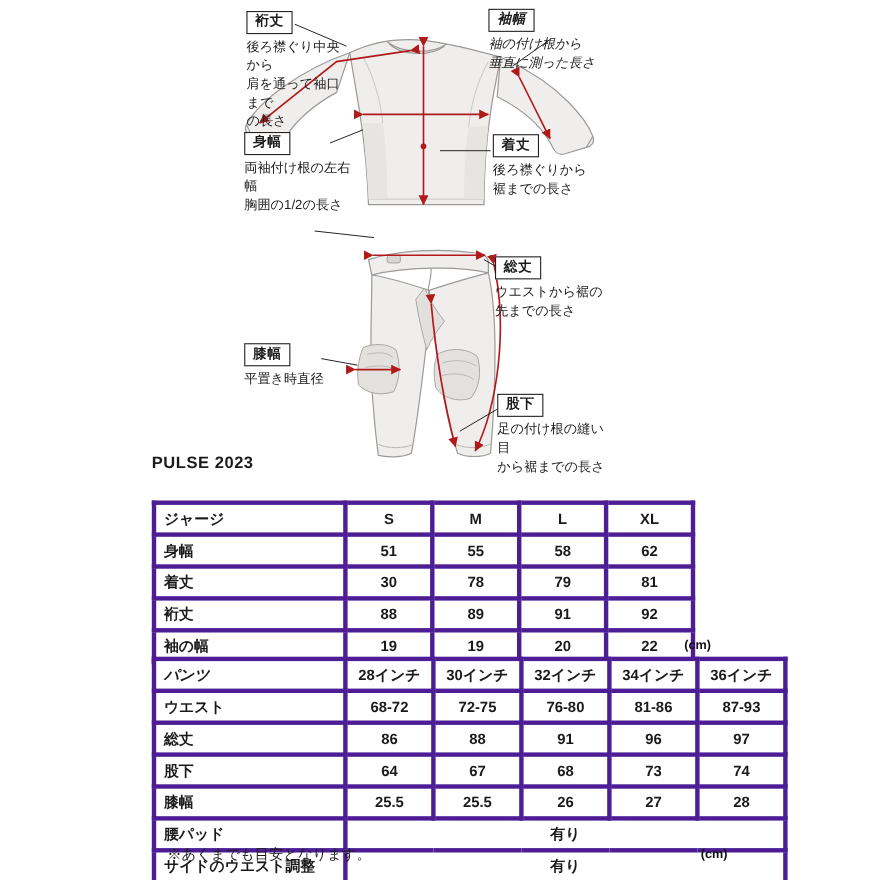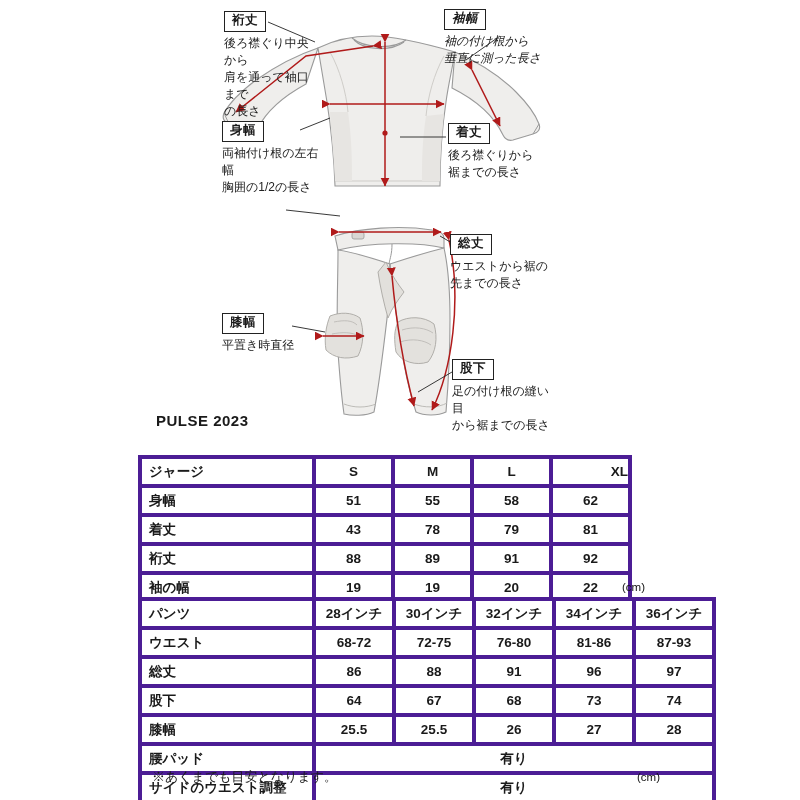--- a/index.html
+++ b/index.html
@@ -25,21 +25,21 @@
   .callout .desc{
     font-size:12px;
     line-height:1.42;
     color:#222;
     margin-top:3px;
     white-space:pre-line;
   }
 
   .title{
     position:absolute;left:138px;top:412px;
-    font-size:15px;font-weight:bold;letter-spacing:0.5px;margin-left:18px;
+    font-size:15px;font-weight:bold;letter-spacing:0.5px;
   }
 
   table{border-collapse:collapse;position:absolute;}
   table td,table th{
     border:4px solid #4c1d95;
     font-size:13.5px;
     text-align:center;
     height:25px;
     font-weight:bold;
     padding:0;
@@ -47,21 +47,21 @@
   }
   table td.rowhdr{
     text-align:left;
     padding-left:7px;
     font-weight:bold;
   }
   #jersey-table{left:138px;top:455px;}
   #pants-table{left:138px;top:597px;}
 
   .cm{
-    position:absolute;font-size:11.5px;color:#111;
+    position:absolute;font-size:11.5px;color:#111;font-weight:bold;
   }
   #cm1{left:622px;top:581px;}
   #cm2{left:637px;top:771px;}
   .note{
     position:absolute;left:152px;top:768px;
     font-size:13px;font-weight:normal;
   }
 </style>
 </head>
 <body>
@@ -210,32 +210,32 @@
 
 <div class="title">PULSE 2023</div>
 
 <table id="jersey-table">
   <tbody>
     <tr>
       <td class="rowhdr" style="width:163px;">ジャージ</td>
       <td style="width:75px;">S</td>
       <td style="width:75px;">M</td>
       <td style="width:75px;">L</td>
-      <td style="width:75px;text-align:right;">XL</td>
+      <td style="width:75px;">XL</td>
     </tr>
     <tr>
       <td class="rowhdr">身幅</td>
       <td>51</td>
       <td>55</td>
       <td>58</td>
       <td>62</td>
     </tr>
     <tr>
       <td class="rowhdr">着丈</td>
-      <td>43</td>
+      <td>30</td>
       <td>78</td>
       <td>79</td>
       <td>81</td>
     </tr>
     <tr>
       <td class="rowhdr">裄丈</td>
       <td>88</td>
       <td>89</td>
       <td>91</td>
       <td>92</td>
@@ -247,21 +247,21 @@
       <td>20</td>
       <td>22</td>
     </tr>
   </tbody>
 </table>
 <div class="cm" id="cm1">(cm)</div>
 
 <table id="pants-table">
   <tbody>
     <tr>
-      <td class="rowhdr" style="width:163px;">パンツ</td>
+      <td class="rowhdr" style="width:163px;font-style:italic;">パンツ</td>
       <td style="width:76px;">28インチ</td>
       <td style="width:76px;">30インチ</td>
       <td style="width:76px;text-align:center;">32インチ</td>
       <td style="width:76px;">34インチ</td>
       <td style="width:76px;">36インチ</td>
     </tr>
     <tr>
       <td class="rowhdr">ウエスト</td>
       <td>68-72</td>
       <td>72-75</td>

